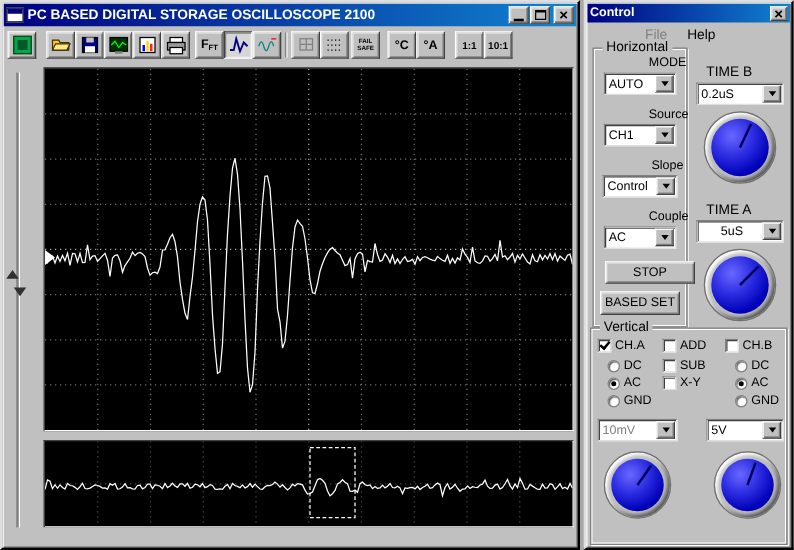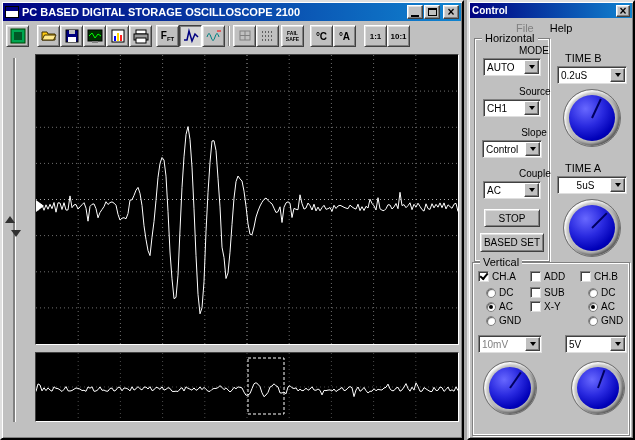--- a/index.html
+++ b/index.html
@@ -277,21 +277,21 @@
     </div>
 
     <div class="ctl-label" style="top:129px;">Couple</div>
     <div class="combo" style="left:8px;top:142px;width:58px;height:18px;">
       <span class="combo-text">AC</span>
       <span class="combo-btn">
           <span class="arrow-down"></span>
         </span>
     </div>
 
-    <button class="btn95" style="left:9px;top:170px;width:56px;height:18px;">STOP</button>
+    <button class="btn95" style="left:9px;top:170px;width:72px;height:18px;">STOP</button>
     <button class="btn95" style="left:5px;top:194px;width:64px;height:19px;">BASED SET</button>
   </div>
 
   <span class="free-label" style="left:96px;top:50px;">TIME B</span>
   <div class="combo" style="left:88px;top:64px;width:70px;height:18px;">
     <span class="combo-text">0.2uS</span>
     <span class="combo-btn">
         <span class="arrow-down"></span>
       </span>
   </div>

